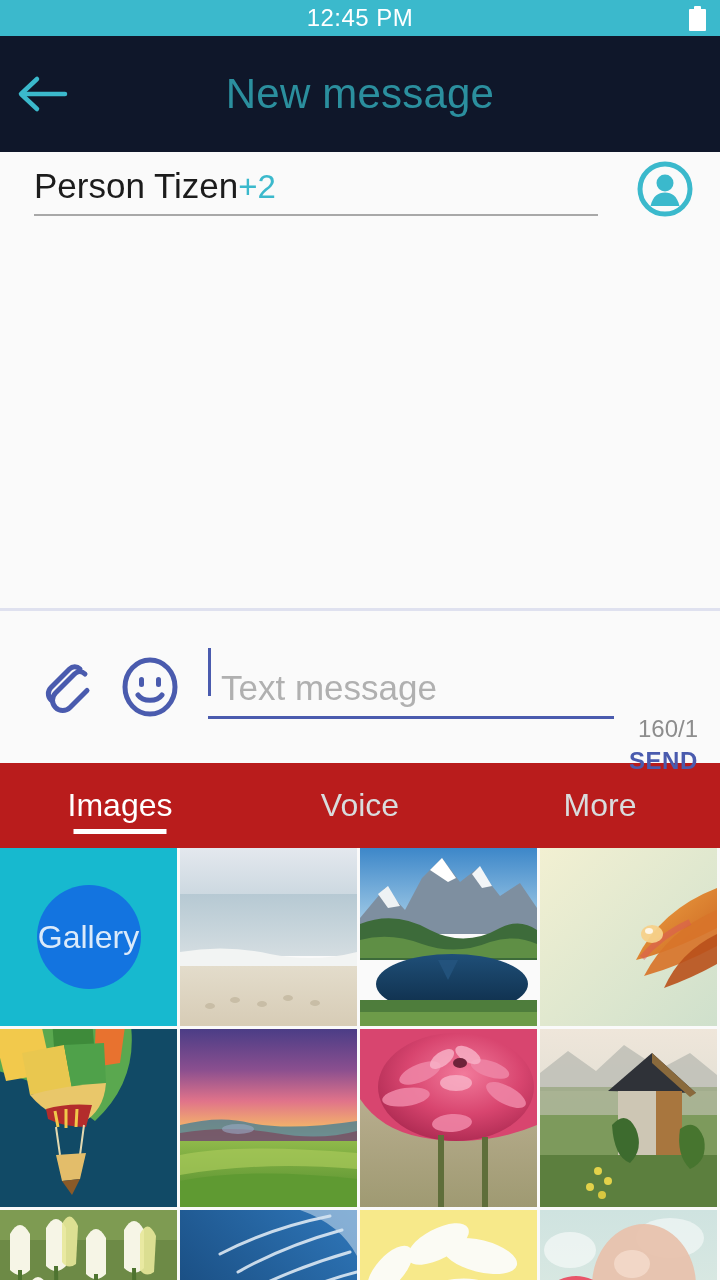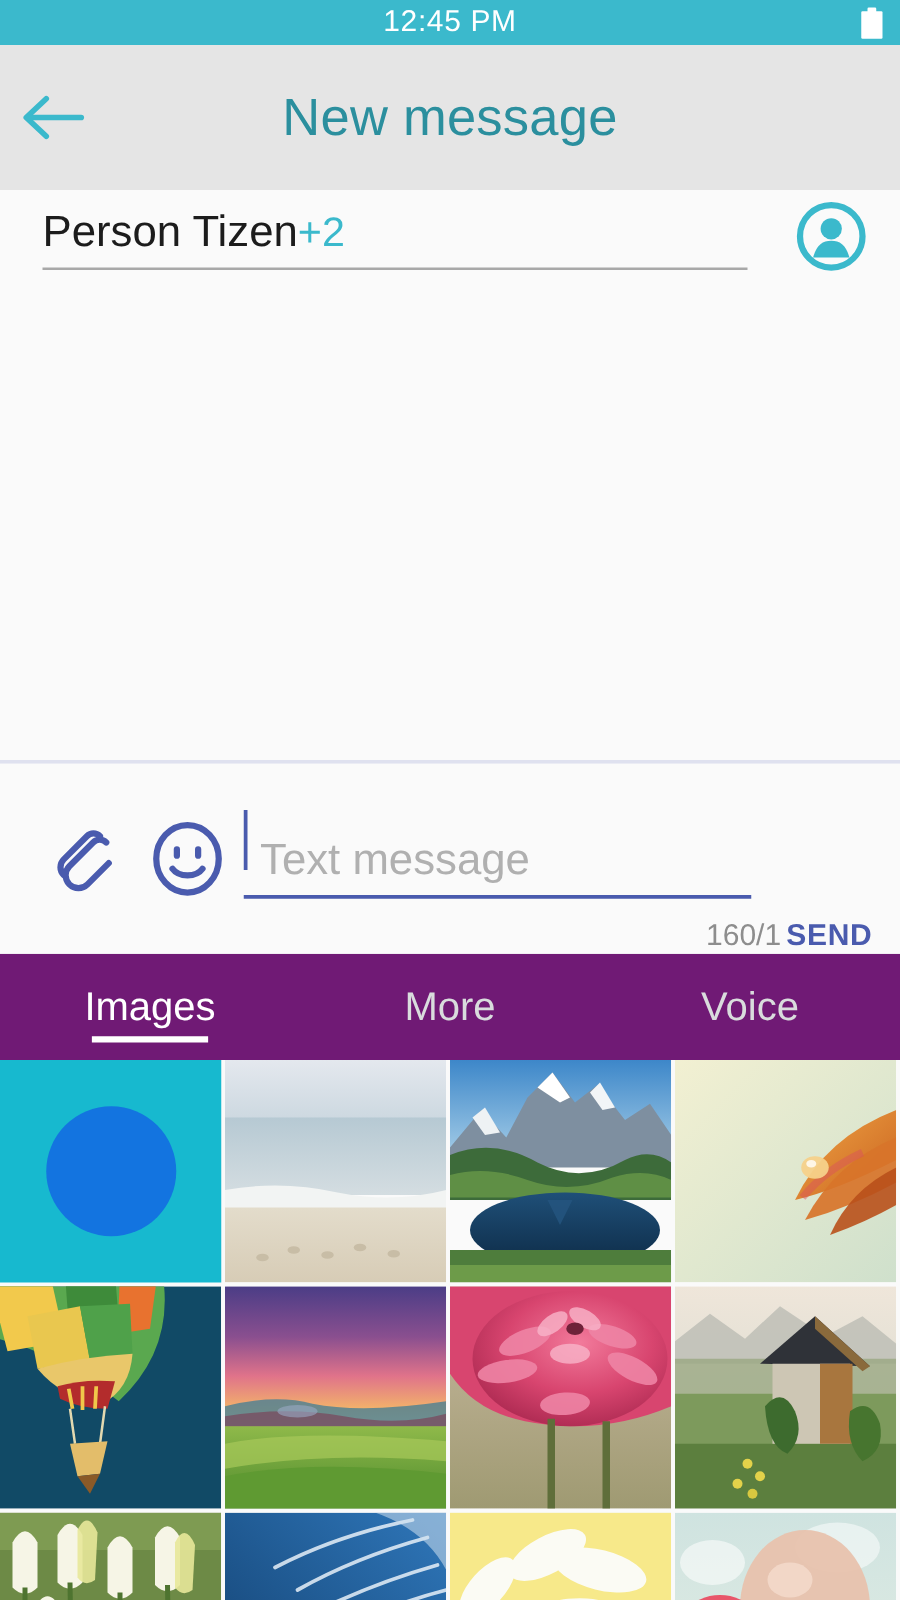--- a/index.html
+++ b/index.html
@@ -30,21 +30,21 @@
     background:#ffffff; border-radius:1px;
   }
   .battery .cap {
     position:absolute; top:0; left:5px; width:7px; height:4px;
     background:#ffffff; border-radius:1px 1px 0 0;
   }
 
   
   .appbar {
     height:116px; display:flex; align-items:center;
-    position:relative; background:#e5e5e5;
+    position:relative; background:#0f172a;
   }
   .back-btn {
     width:86px; height:116px; display:flex;
     align-items:center; justify-content:center; cursor:pointer;
   }
   .appbar-title {
     position:absolute; left:0; right:0; text-align:center;
     font-size:42px; color:#2b8f9e; font-weight:300;
     letter-spacing:.2px; pointer-events:none;
   }
@@ -84,48 +84,48 @@
     display:flex; align-items:center; padding:0 0 0 36px;
     position:relative;
   }
   .icon-btn {
     width:68px; height:68px; display:flex;
     align-items:center; justify-content:center;
     cursor:pointer; flex:0 0 auto;
   }
   .icon-btn.clip { margin-right:12px; }
   .msg-wrap {
-    position:relative; margin-left:11px; width:406px;
+    position:relative; margin-left:24px; width:406px;
   }
   .caret {
     position:absolute; left:0; top:-22px; width:3px; height:48px;
     background:#4a5bae;
   }
   .msg-placeholder {
     font-size:35px; color:#b0b0b0; font-weight:300;
     line-height:1; padding-left:13px; white-space:nowrap;
   }
   .msg-underline {
     position:absolute; left:0; top:46px; width:406px; height:3px;
     background:#4a5bae;
   }
   .right-col {
-    position:absolute; right:22px; top:0; height:152px;
-    display:flex; flex-direction:row;
-    align-items:flex-end; justify-content:space-between; gap:4px;
+    position:absolute; right:22px; top:12px; height:152px;
+    display:flex; flex-direction:column;
+    align-items:flex-end; justify-content:flex-end; gap:4px;
   }
   .char-count { font-size:24px; color:#8d8d8d; font-weight:300; }
   .send-btn {
     font-size:24px; color:#4a5bae; font-weight:bold;
     letter-spacing:.6px; cursor:pointer;
   }
 
   
   .tabbar {
-    height:85px; background:#701a75;
+    height:85px; background:#b91c1c;
     display:flex; align-items:flex-end;
   }
   .tab {
     flex:1 1 0; text-align:center; position:relative;
     height:85px; display:flex; align-items:center;
     justify-content:center; cursor:pointer;
   }
   .tab span.lbl {
     font-size:32px; color:#d9dcdd; font-weight:300;
   }
@@ -226,31 +226,32 @@
       <div class="send-btn">SEND</div>
     </div>
   </div>
 
   <div class="tabbar">
     <div class="tab active">
       <span class="lbl">Images</span>
       <div class="tab-underline"></div>
     </div>
     <div class="tab">
+      <span class="lbl">Voice</span>
+    </div>
+    <div class="tab">
       <span class="lbl">More</span>
-    </div>
-    <div class="tab">
-      <span class="lbl">Voice</span>
     </div>
   </div>
 
   <div class="grid">
 
     <div class="tile gallery-tile">
       <div class="gallery-circle"></div>
+      <div class="gallery-label">Gallery</div>
     </div>
 
     <div class="tile">
       <svg viewBox="0 0 177 178" preserveAspectRatio="none">
         <defs>
           <linearGradient id="g_sky" x1="0" y1="0" x2="0" y2="1">
             <stop offset="0" stop-color="#e4e8ee"></stop>
               <stop offset="1" stop-color="#ccd8e0"></stop>
           </linearGradient>
           <linearGradient id="g_sea" x1="0" y1="0" x2="0" y2="1">

